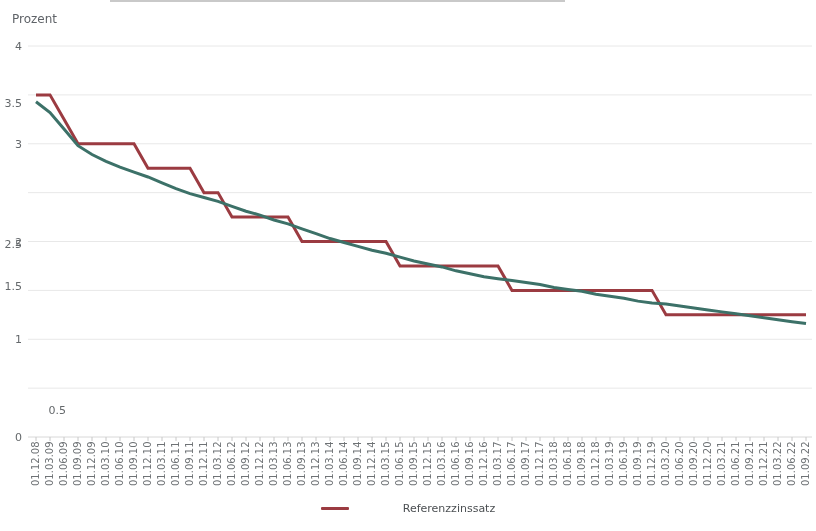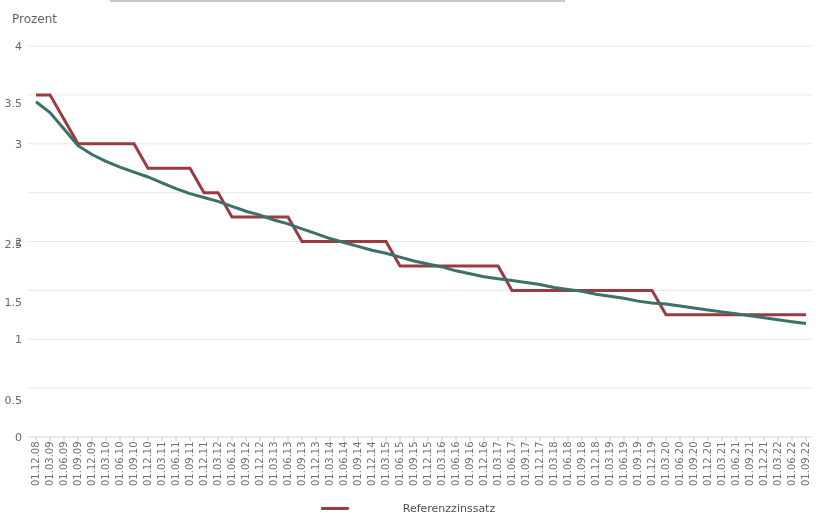--- a/index.html
+++ b/index.html
@@ -150,23 +150,23 @@
       <line x1="764" x2="764" y1="437" y2="441" stroke="#c8c8c8" stroke-width="1"></line>
       <line x1="778" x2="778" y1="437" y2="441" stroke="#c8c8c8" stroke-width="1"></line>
       <line x1="792" x2="792" y1="437" y2="441" stroke="#c8c8c8" stroke-width="1"></line>
       <line x1="806" x2="806" y1="437" y2="441" stroke="#c8c8c8" stroke-width="1"></line>
       <polyline points="36,94.875 50,94.875 64,119.3125 78,143.75 92,143.75 106,143.75 120,143.75 134,143.75 148,168.1875 162,168.1875 176,168.1875 190,168.1875 204,192.625 218,192.625 232,217.0625 246,217.0625 260,217.0625 274,217.0625 288,217.0625 302,241.5 316,241.5 330,241.5 344,241.5 358,241.5 372,241.5 386,241.5 400,265.9375 414,265.9375 428,265.9375 442,265.9375 456,265.9375 470,265.9375 484,265.9375 498,265.9375 512,290.375 526,290.375 540,290.375 554,290.375 568,290.375 582,290.375 596,290.375 610,290.375 624,290.375 638,290.375 652,290.375 666,314.8125 680,314.8125 694,314.8125 708,314.8125 722,314.8125 736,314.8125 750,314.8125 764,314.8125 778,314.8125 792,314.8125 806,314.8125" fill="none" stroke="#9b3b41" stroke-width="3" stroke-linejoin="miter" stroke-linecap="butt"></polyline>
       <polyline points="36,101.71749999999997 50,112.47000000000003 64,129.08750000000003 78,145.70499999999998 92,154.5025 106,161.34500000000003 120,167.21000000000004 134,172.09750000000003 148,176.985 162,182.85 176,188.715 190,193.6025 204,197.5125 218,201.42249999999999 232,206.31 246,211.1975 260,215.1075 274,219.99499999999998 288,223.90499999999997 302,228.79250000000002 316,233.68 330,238.56750000000002 344,242.4775 358,246.38750000000002 372,250.2975 386,253.23000000000002 400,257.14 414,261.04999999999995 428,263.98249999999996 442,266.91499999999996 456,270.82500000000005 470,273.7575 484,276.69 498,278.645 512,280.6 526,282.555 540,284.51 554,287.4425 568,289.39750000000004 582,291.35249999999996 596,294.28499999999997 610,296.24 624,298.195 638,301.1275 652,303.0825 666,304.06 680,306.015 694,307.97 708,309.925 722,311.88 736,313.835 750,315.79 764,317.745 778,319.7 792,321.655 806,323.61" fill="none" stroke="#3c7168" stroke-width="3" stroke-linejoin="miter" stroke-linecap="butt"></polyline>
     </svg>
 
   <div id="labels-layer">
       <div class="y-axis-label" style="top: 431px;">0</div>
-      <div class="y-axis-label" style="top: 394px;">0.5</div>
+      <div class="y-axis-label" style="top: 404px; padding-left: 44px;">0.5</div>
       <div class="y-axis-label" style="top: 333.25px;">1</div>
-      <div class="y-axis-label" style="top: 296px; text-align: right;">1.5</div>
+      <div class="y-axis-label" style="top: 280px; text-align: right;">1.5</div>
       <div class="y-axis-label" style="top: 235.5px;">2</div>
       <div class="y-axis-label" style="top: 190px; margin-top: 48px;">2.5</div>
       <div class="y-axis-label" style="top: 137.75px;">3</div>
       <div class="y-axis-label" style="top: 88.875px; margin-top: 8px;">3.5</div>
       <div class="y-axis-label" style="top: 40px;">4</div>
       <div class="x-axis-label" style="left: 30px; top: 441px;">01.12.08</div>
       <div class="x-axis-label" style="left: 44px; top: 441px;">01.03.09</div>
       <div class="x-axis-label" style="left: 58px; top: 441px;">01.06.09</div>
       <div class="x-axis-label" style="left: 72px; top: 441px;">01.09.09</div>
       <div class="x-axis-label" style="left: 86px; top: 441px;">01.12.09</div>

